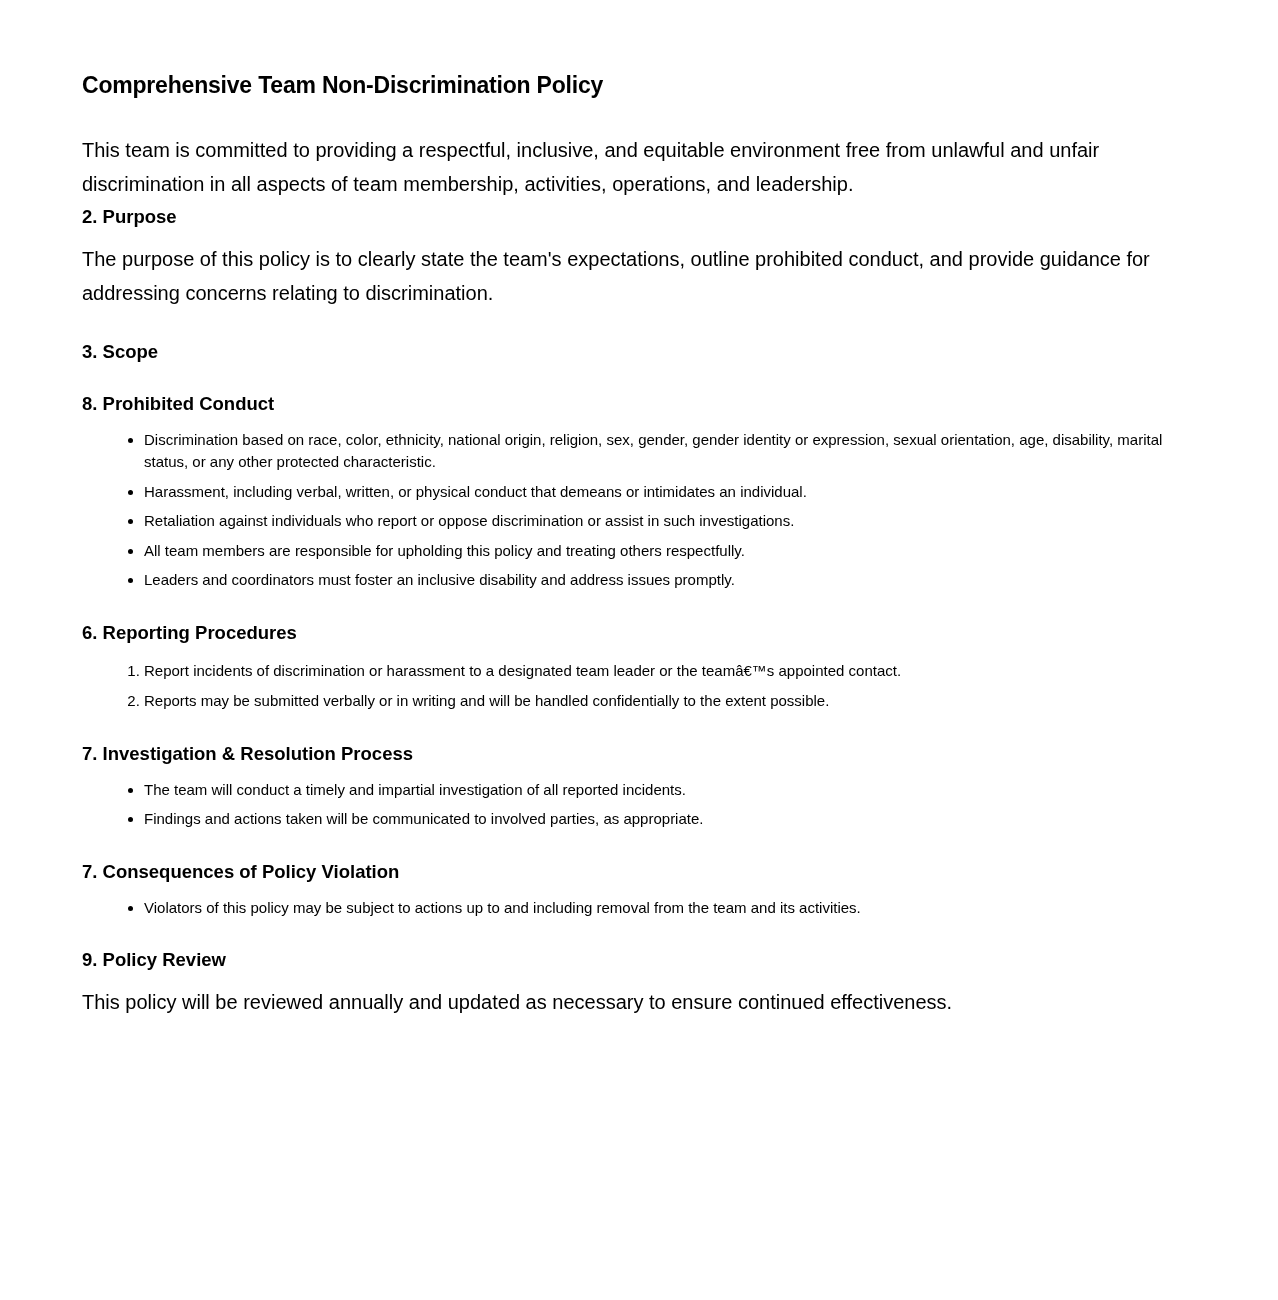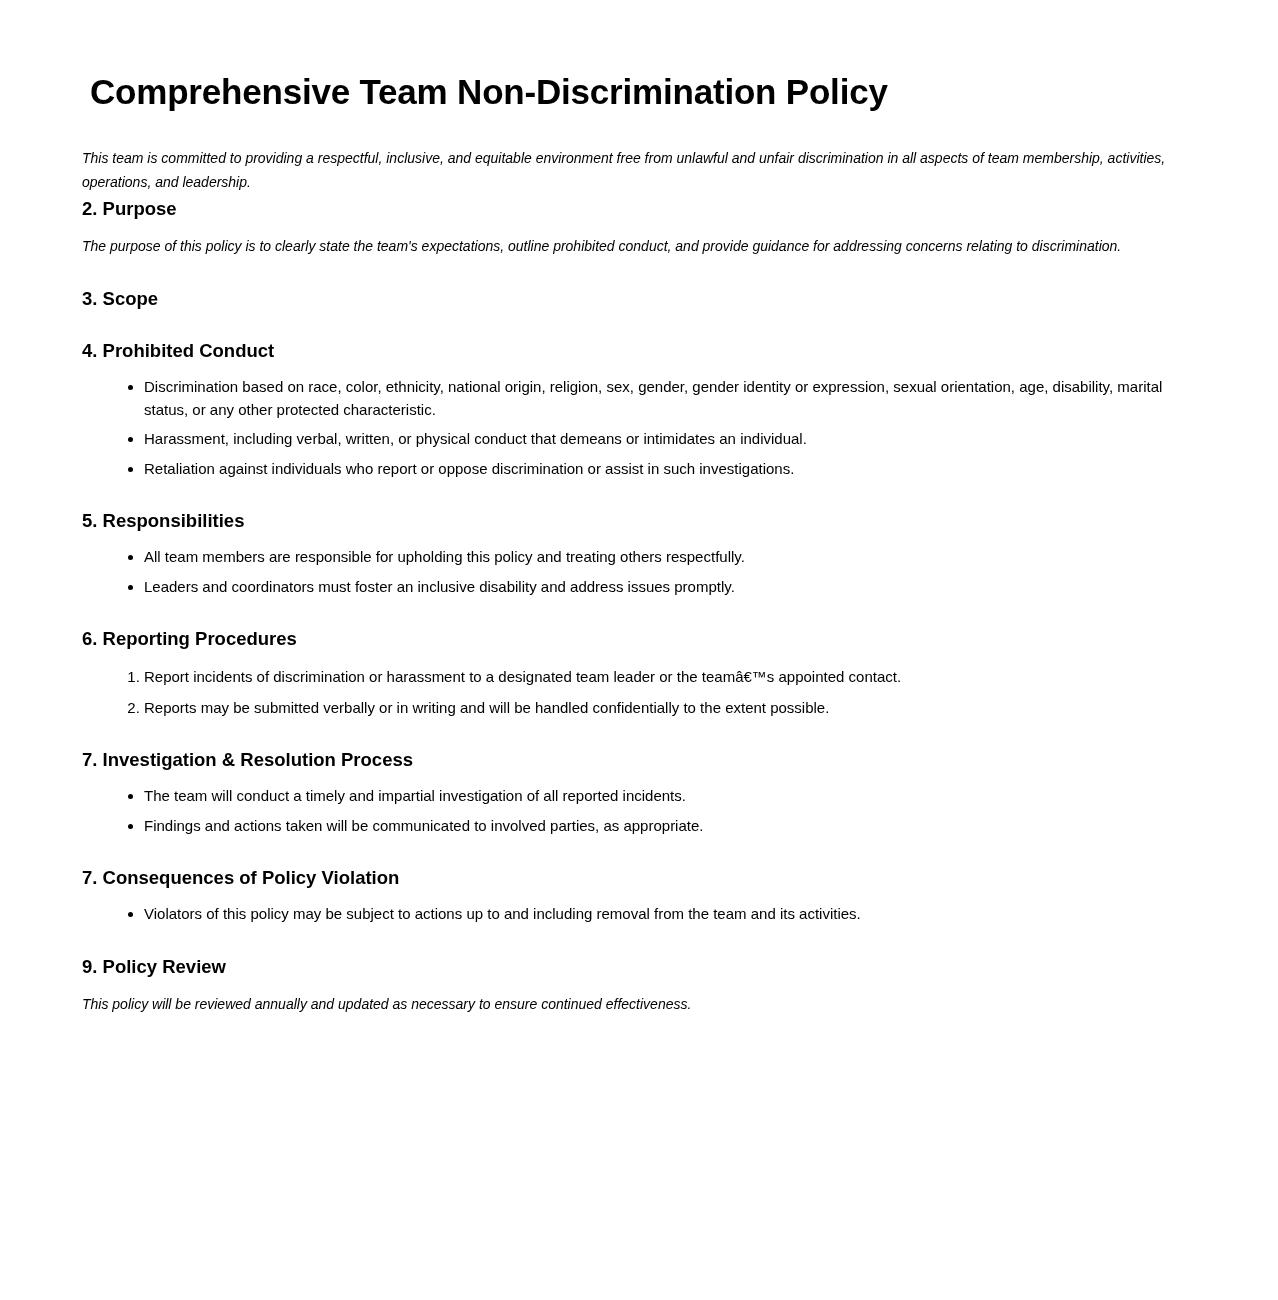--- a/index.html
+++ b/index.html
@@ -12,39 +12,38 @@
     min-height: 1300px;
     font-family: "Liberation Sans", sans-serif;
     color: #000000;
     -webkit-font-smoothing: antialiased;
   }
   .page {
     padding: 72px 96px 40px 82px;
     box-sizing: border-box;
   }
   h1.doc-title {
-    font-size: 35px;
+    font-size: 23px;
     font-weight: bold;
-    margin: 0 0 34px 8px;
+    margin: 0 0 34px 0;
     letter-spacing: -0.2px;
   }
   h2.section-heading {
     font-size: 18.5px;
     font-weight: bold;
     margin: 30px 0 14px 0;
   }
   h2.section-heading:first-of-type {
     margin-top: 0;
   }
   p.body-text {
-    font-size: 14px;
+    font-size: 20px;
     line-height: 1.72;
     margin: 0 12px 4px 0;
     max-width: 1102px;
-    font-style: italic;
   }
   ul.bullet-list, ol.numbered-list {
     margin: 4px 0 4px 0;
     padding-left: 62px;
   }
   ul.bullet-list li, ol.numbered-list li {
     font-size: 15px;
     line-height: 1.5;
     margin-bottom: 7px;
     max-width: 1045px;
@@ -62,28 +61,27 @@
 
   <h1 class="doc-title">Comprehensive Team Non-Discrimination Policy</h1>
 
   <p class="body-text">This team is committed to providing a respectful, inclusive, and equitable environment free from unlawful and unfair discrimination in all aspects of team membership, activities, operations, and leadership.</p>
 
   <h2 class="section-heading">2. Purpose</h2>
   <p class="body-text">The purpose of this policy is to clearly state the team's expectations, outline prohibited conduct, and provide guidance for addressing concerns relating to discrimination.</p>
 
   <h2 class="section-heading">3. Scope</h2>
 
-  <h2 class="section-heading">4. Prohibited Conduct</h2>
+  <h2 class="section-heading">8. Prohibited Conduct</h2>
   <ul class="bullet-list">
     <li>Discrimination based on race, color, ethnicity, national origin, religion, sex, gender, gender identity or expression, sexual orientation, age, disability, marital status, or any other protected characteristic.</li>
     <li>Harassment, including verbal, written, or physical conduct that demeans or intimidates an individual.</li>
     <li>Retaliation against individuals who report or oppose discrimination or assist in such investigations.</li>
   </ul>
 
-  <h2 class="section-heading">5. Responsibilities</h2>
   <ul class="bullet-list">
     <li>All team members are responsible for upholding this policy and treating others respectfully.</li>
     <li>Leaders and coordinators must foster an inclusive disability and address issues promptly.</li>
   </ul>
 
   <h2 class="section-heading">6. Reporting Procedures</h2>
   <ol class="numbered-list">
     <li>Report incidents of discrimination or harassment to a designated team leader or the teamâ€™s appointed contact.</li>
     <li>Reports may be submitted verbally or in writing and will be handled confidentially to the extent possible.</li>
   </ol>

